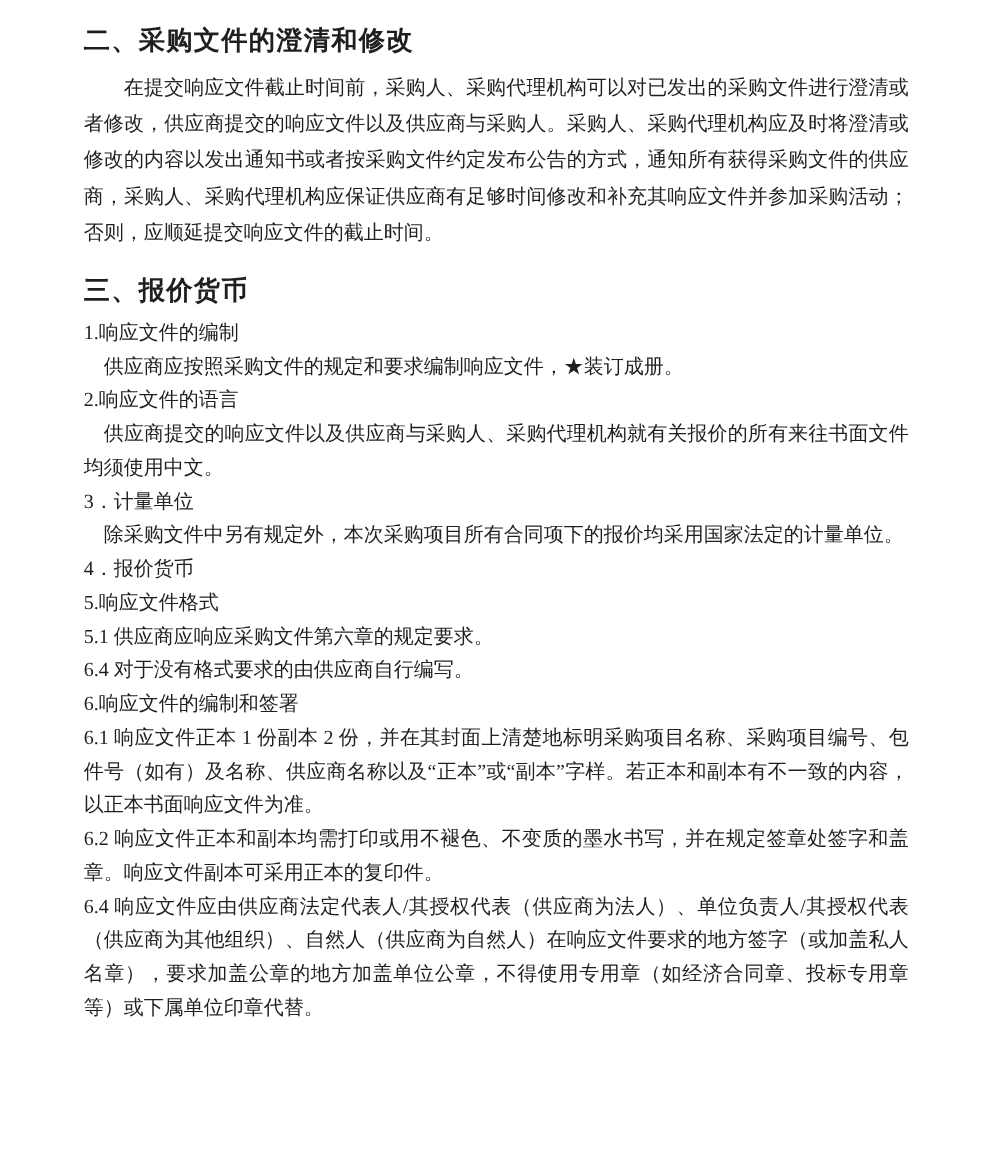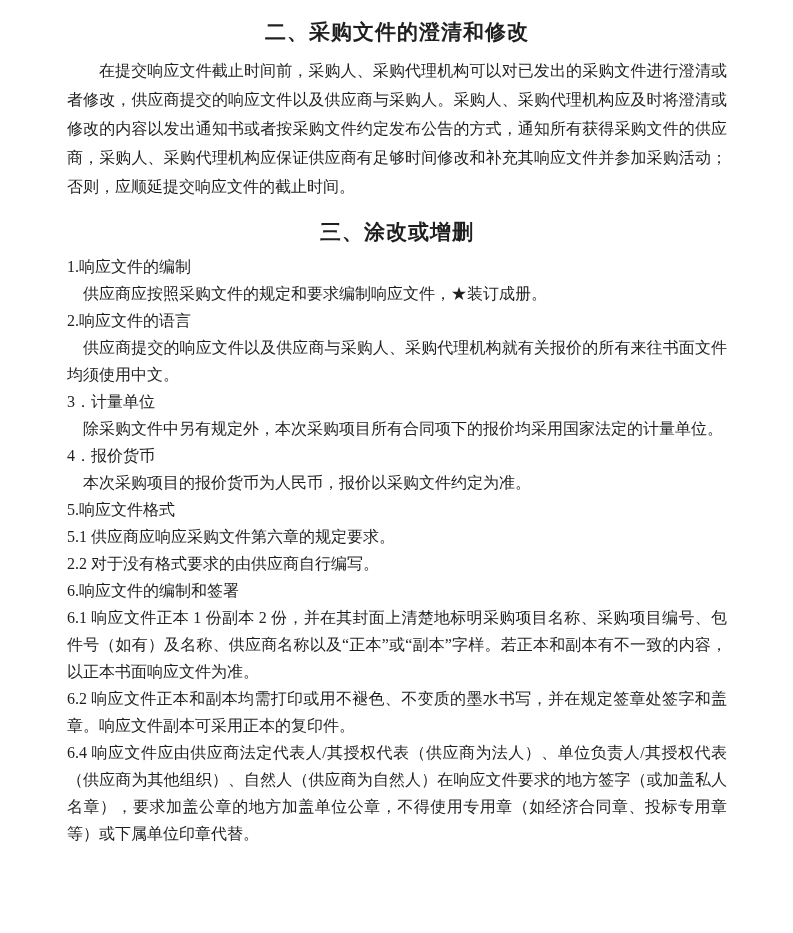--- a/index.html
+++ b/index.html
@@ -15,21 +15,21 @@
     font-family: "Liberation Serif", "DejaVu Serif", serif;
   }
   .doc {
     box-sizing: border-box;
     width: 793px;
     padding: 14px 66px 0 67px;
   }
   .heading {
     font-size: 21px;
     font-weight: 600;
-    text-align: center;
+    text-align: left;
     margin: 0;
     line-height: 28px;
     letter-spacing: 1px;
   }
   .heading.first {
     margin: 4px 0 10px 0;
   }
   .heading.second {
     margin: 17px 0 7px 0;
   }
@@ -52,31 +52,30 @@
 </style>
 </head>
 <body>
 
 <div class="doc">
 
   <h1 class="heading first">二、采购文件的澄清和修改</h1>
 
   <p class="para">在提交响应文件截止时间前，采购人、采购代理机构可以对已发出的采购文件进行澄清或者修改，供应商提交的响应文件以及供应商与采购人。采购人、采购代理机构应及时将澄清或修改的内容以发出通知书或者按采购文件约定发布公告的方式，通知所有获得采购文件的供应商，采购人、采购代理机构应保证供应商有足够时间修改和补充其响应文件并参加采购活动；否则，应顺延提交响应文件的截止时间。</p>
 
-  <h1 class="heading second">三、涂改或增删</h1>
+  <h1 class="heading second">三、报价货币</h1>
 
   <p class="line">1.响应文件的编制</p>
   <p class="line sub">供应商应按照采购文件的规定和要求编制响应文件，★装订成册。</p>
   <p class="line">2.响应文件的语言</p>
   <p class="line sub">供应商提交的响应文件以及供应商与采购人、采购代理机构就有关报价的所有来往书面文件均须使用中文。</p>
   <p class="line">3．计量单位</p>
   <p class="line sub">除采购文件中另有规定外，本次采购项目所有合同项下的报价均采用国家法定的计量单位。</p>
   <p class="line">4．报价货币</p>
-  <p class="line sub">本次采购项目的报价货币为人民币，报价以采购文件约定为准。</p>
   <p class="line">5.响应文件格式</p>
   <p class="line">5.1 供应商应响应采购文件第六章的规定要求。</p>
-  <p class="line">2.2 对于没有格式要求的由供应商自行编写。</p>
+  <p class="line">6.4 对于没有格式要求的由供应商自行编写。</p>
   <p class="line">6.响应文件的编制和签署</p>
   <p class="line">6.1 响应文件正本 1 份副本 2 份，并在其封面上清楚地标明采购项目名称、采购项目编号、包件号（如有）及名称、供应商名称以及“正本”或“副本”字样。若正本和副本有不一致的内容，以正本书面响应文件为准。</p>
   <p class="line">6.2 响应文件正本和副本均需打印或用不褪色、不变质的墨水书写，并在规定签章处签字和盖章。响应文件副本可采用正本的复印件。</p>
   <p class="line">6.4 响应文件应由供应商法定代表人/其授权代表（供应商为法人）、单位负责人/其授权代表（供应商为其他组织）、自然人（供应商为自然人）在响应文件要求的地方签字（或加盖私人名章），要求加盖公章的地方加盖单位公章，不得使用专用章（如经济合同章、投标专用章等）或下属单位印章代替。</p>
 
 </div>
 
 </body></html>

